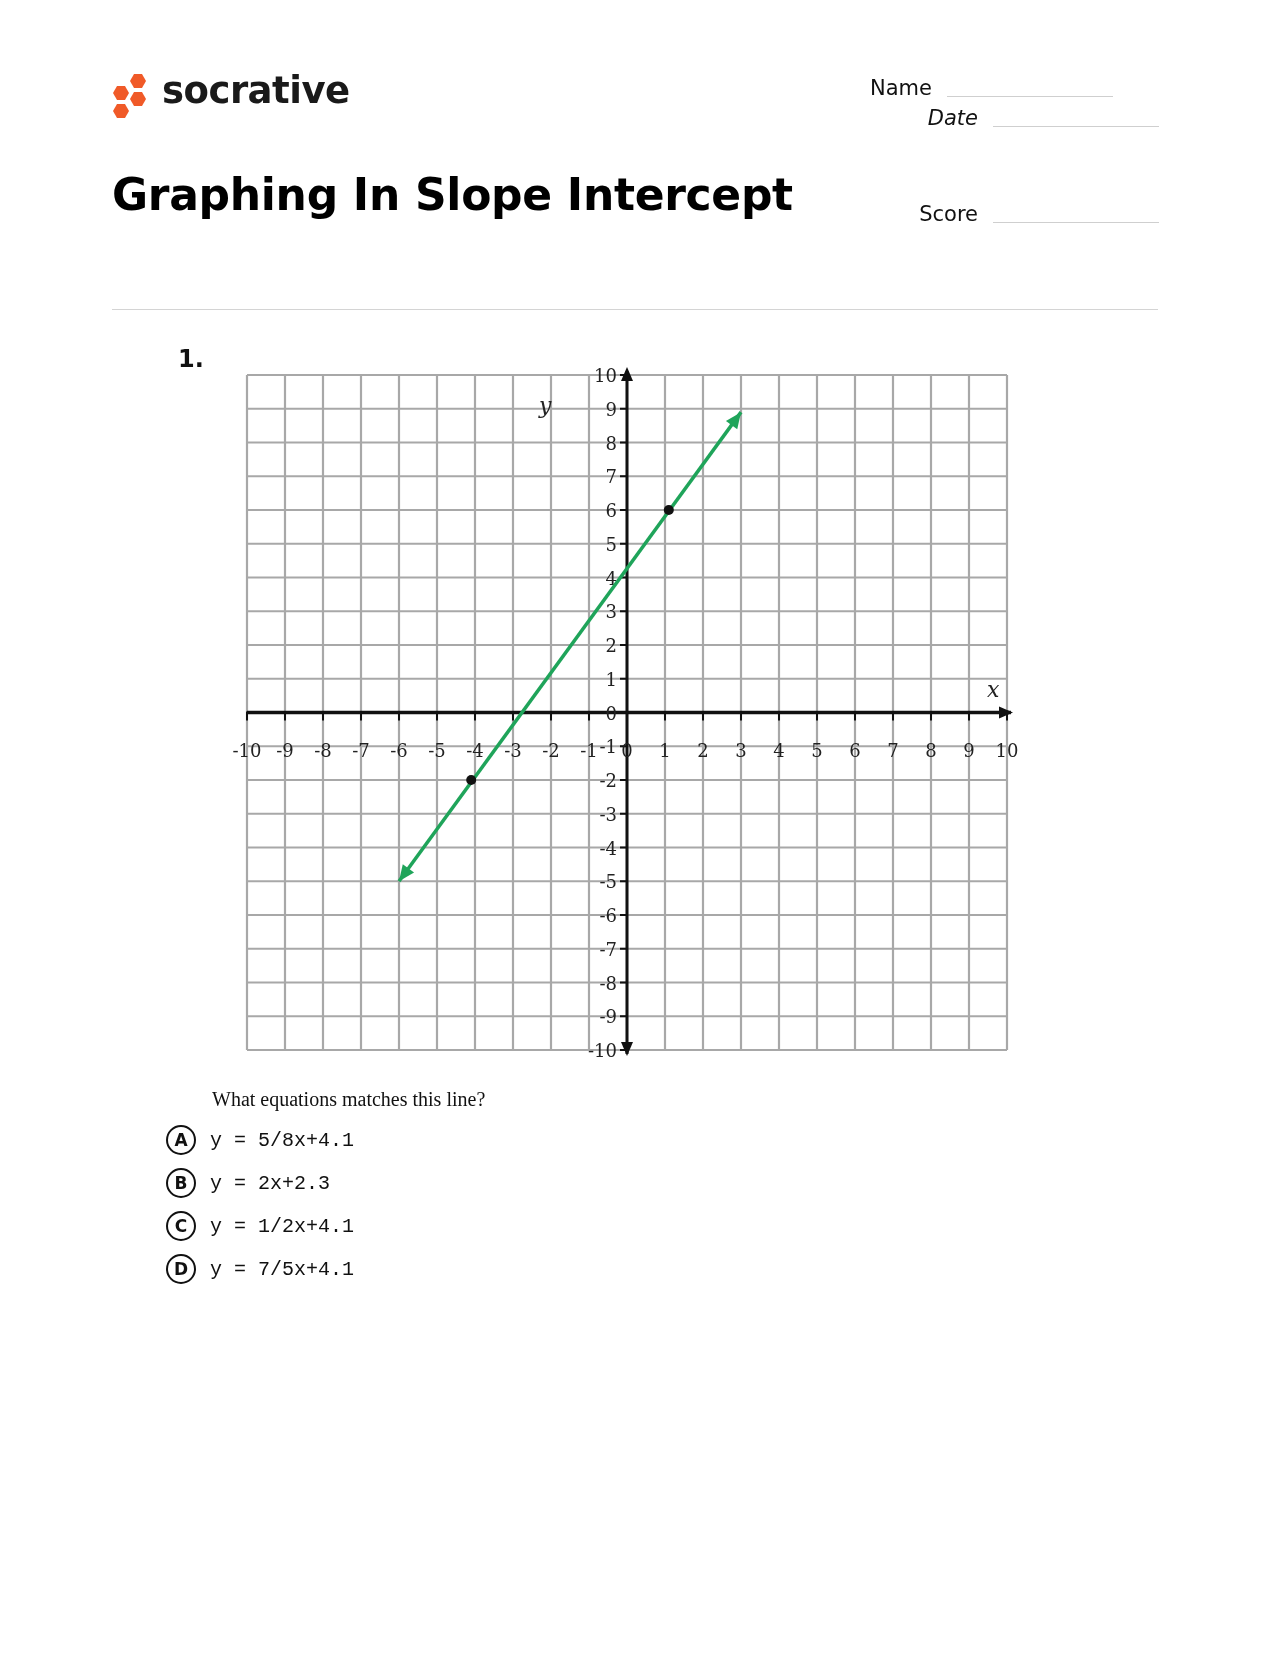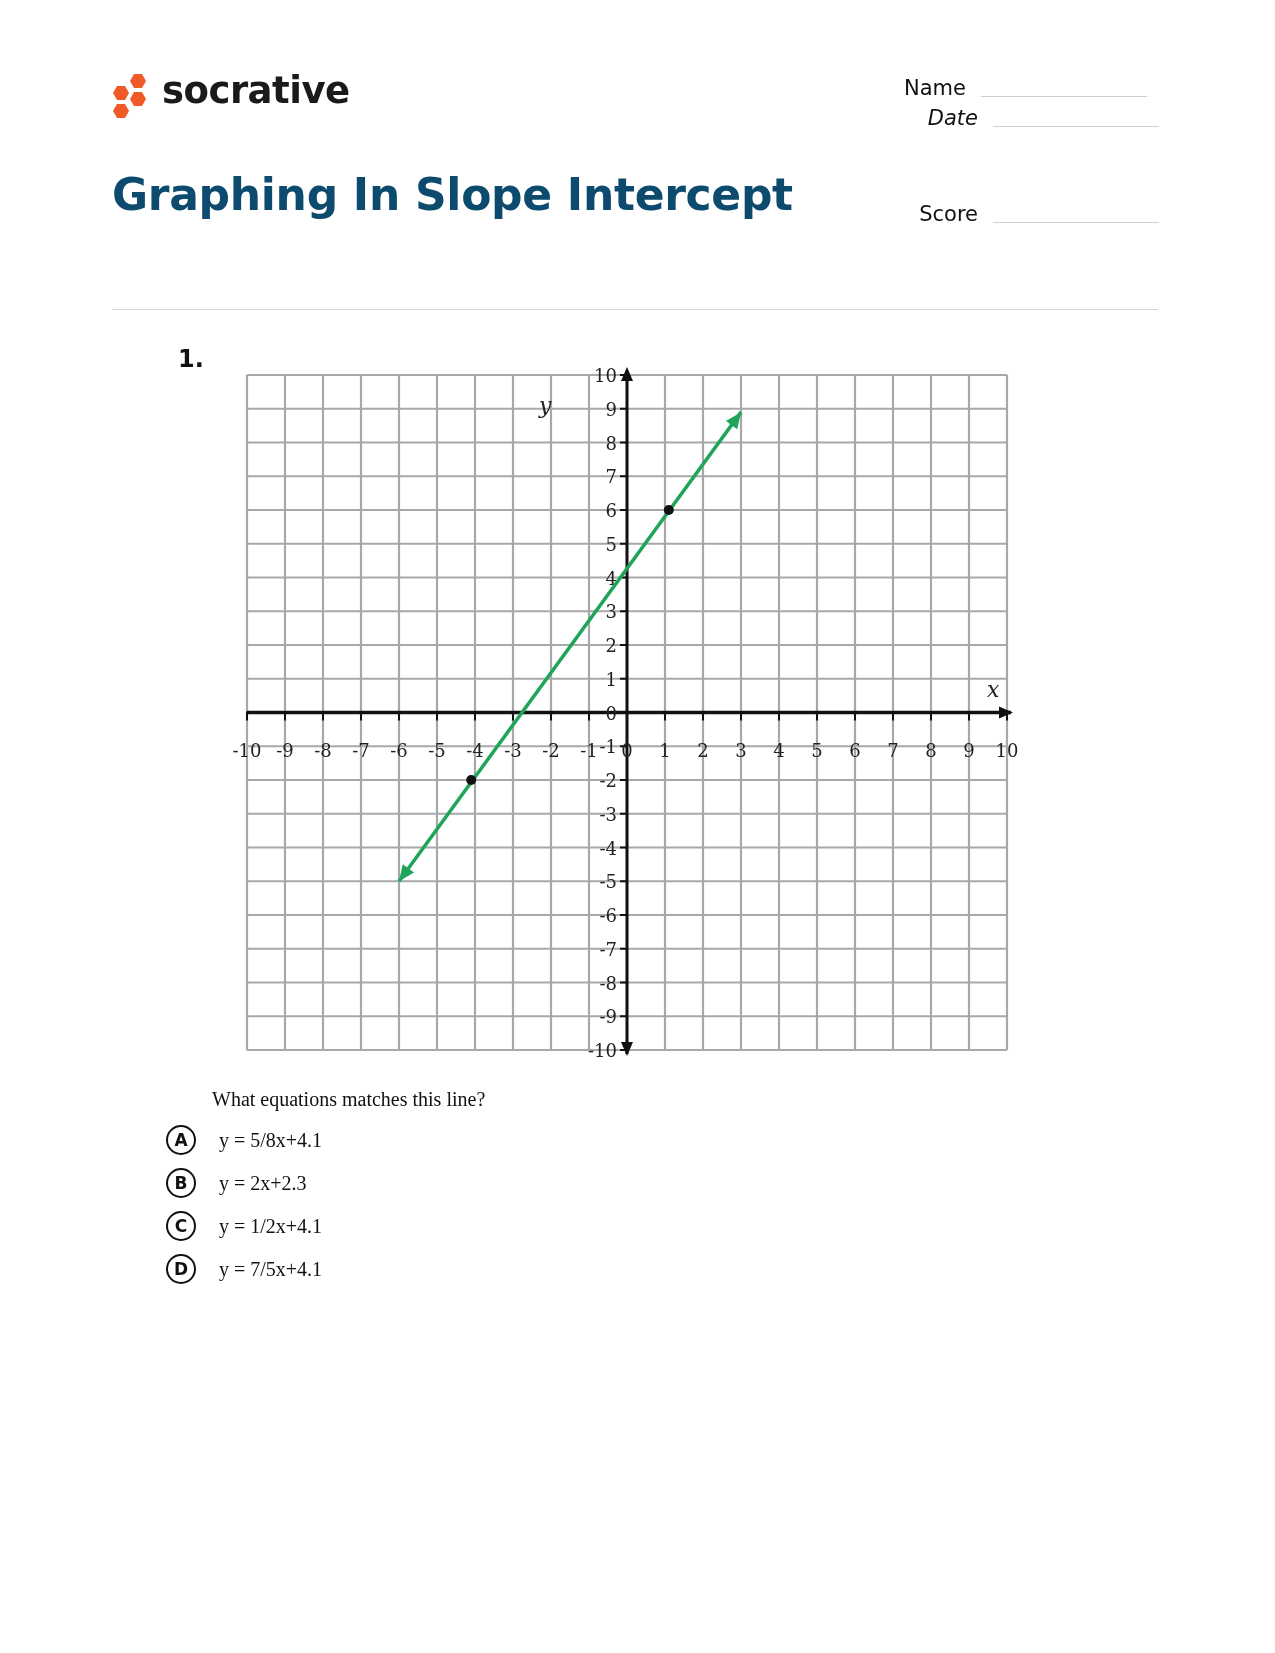--- a/index.html
+++ b/index.html
@@ -14,52 +14,52 @@
                font-size: 37px; letter-spacing: -0.5px; color: #1a1a1a; line-height: 1; }
 
   
   .field { display: flex; align-items: flex-end; }
   .field-label { width: 120px; text-align: right; font-size: 21px; color: #111;
                  font-family: "DejaVu Sans", sans-serif; line-height: 1; }
   .field-line { width: 166px; border-bottom: 1.5px solid #cfcfcf; margin-left: 15px; height: 1px; margin-bottom: 2px; }
 
   
   .title { left: 112px; top: 166px; width: 760px; font-family: "DejaVu Sans", sans-serif;
-           font-weight: bold; font-size: 44px; line-height: 57px; letter-spacing: -0.3px; color: #0c4a6e; }
+           font-weight: bold; font-size: 44px; line-height: 57px; letter-spacing: -0.3px; color: #000000; }
 
   .divider { left: 112px; top: 309px; width: 1046px; height: 0; border-top: 1.5px solid #d4d4d4; }
 
   .qnum { left: 178px; top: 345px; font-family: "DejaVu Sans", sans-serif; font-weight: bold; font-size: 24px; }
 
   .graph { left: 225px; top: 355px; }
 
   .question { left: 212px; top: 1088px; font-family: Liberation Serif, serif; font-size: 20px; color: #111; }
 
   .option { left: 166px; display: flex; align-items: center; }
   .opt-circle { width: 30px; height: 30px; border: 2px solid #111; border-radius: 50%; box-sizing: border-box;
                 display: flex; align-items: center; justify-content: center;
                 font-family: "DejaVu Sans", sans-serif; font-weight: bold; font-size: 17px; }
-  .opt-text { margin-left: 23px; font-family: Liberation Serif, serif; font-size: 20px; color: #111; }
+  .opt-text { margin-left: 14px; font-family: Liberation Mono, monospace; font-size: 20px; color: #111; }
 </style>
 </head>
 <body>
 
 <div class="abs logo">
   <svg width="40" height="50" viewBox="0 0 40 50">
     <g fill="#f05a28">
       <polygon points="22,2 30,2 34,9 30,16 22,16 18,9"></polygon>
       <polygon points="5,14 13,14 17,21 13,28 5,28 1,21"></polygon>
       <polygon points="22,20 30,20 34,27 30,34 22,34 18,27"></polygon>
       <polygon points="5,32 13,32 17,39 13,46 5,46 1,39"></polygon>
     </g>
   </svg>
   <span class="logo-text">socrative</span>
 </div>
 
-<div class="abs field" style="left:846px; top:78px;">
+<div class="abs field" style="left:812px; top:78px;">
   <span class="field-label">Name</span>
   <span class="field-line"></span>
 </div>
 <div class="abs field" style="left:858px; top:108px;font-style:italic;">
   <span class="field-label">Date</span>
   <span class="field-line"></span>
 </div>
 <div class="abs field" style="left:858px; top:204px;">
   <span class="field-label">Score</span>
   <span class="field-line"></span>

